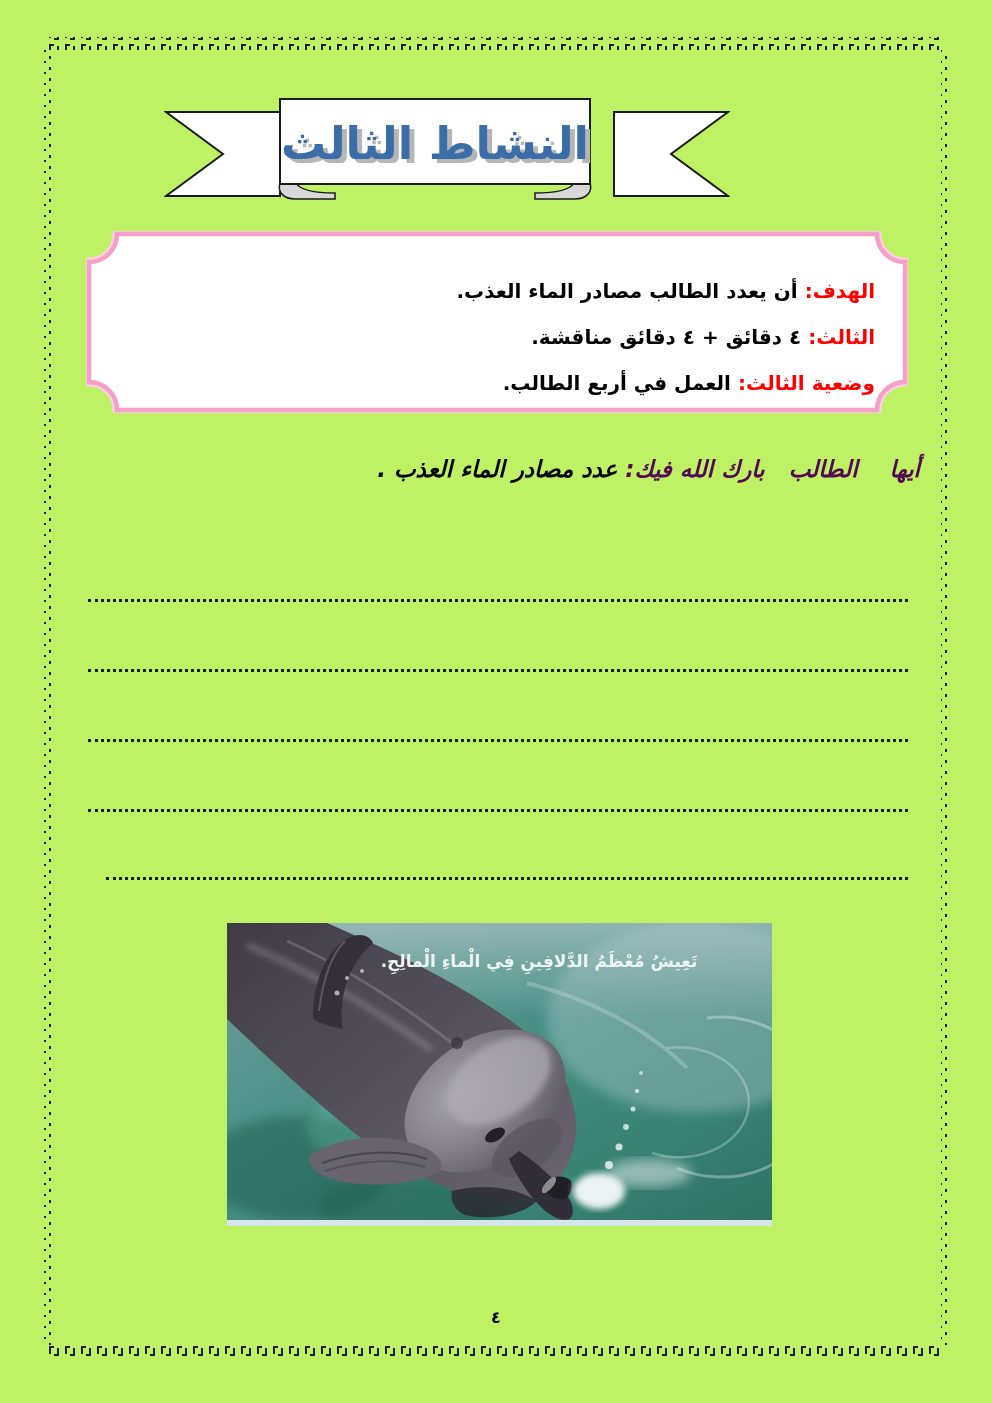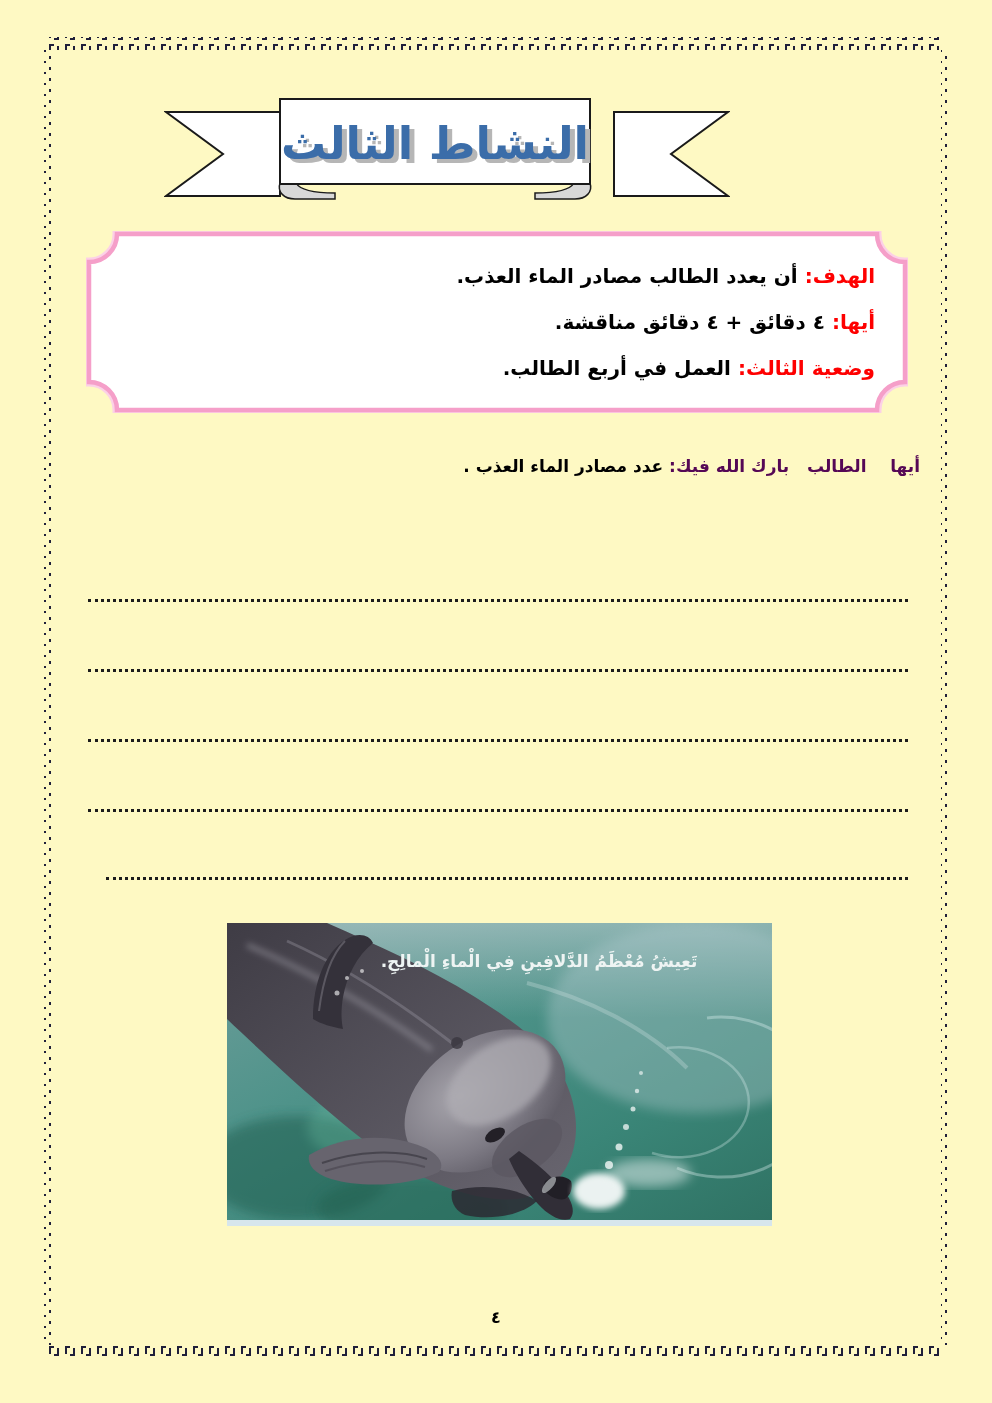--- a/index.html
+++ b/index.html
@@ -1,43 +1,43 @@
 <!DOCTYPE html>
 <html lang="ar"><head>
 <meta charset="utf-8">
 <style>
   html,body{margin:0;padding:0;background:#ffffff;}
   .page{
-    position:relative;width:992px;height:1403px;background:#fef9c3;
+    position:relative;width:992px;height:1403px;background:#bef264;
     font-family:"DejaVu Sans",sans-serif;overflow:hidden;
   }
   .frame-svg{position:absolute;left:0;top:0;pointer-events:none;}
 
   
   .banner-wrap{position:absolute;left:164px;top:96px;width:566px;height:106px;}
   .banner-title{
     position:absolute;left:280px;top:100px;width:310px;height:86px;
     display:flex;align-items:center;justify-content:center;
     font-size:45px;font-weight:bold;color:#3b6da9;
     text-shadow:5px 4px 0 #b6b6b6;white-space:nowrap;direction:rtl;
   }
 
   
   .plaque-svg{position:absolute;left:86px;top:231px;}
   .objectives-text{
-    position:absolute;top:253px;right:117px;width:640px;
+    position:absolute;top:268px;right:117px;width:640px;
     direction:rtl;text-align:right;font-size:20px;font-weight:bold;
     line-height:46px;color:#000;
   }
   .obj-label{color:#fe0000;margin-left:7px;}
 
   
   .prompt{
     position:absolute;top:456px;right:72px;direction:rtl;
-    font-size:17px;font-weight:bold;white-space:pre;color:#000;
+    font-size:23px;font-weight:bold;white-space:pre;color:#000;font-style:italic;
   }
   .prompt-sal{color:#550855;}
 
   
   .dotline{position:absolute;height:0;border-bottom:3px dotted #1c1c1c;}
   .dl1{left:88px;width:820px;top:599px;}
   .dl2{left:88px;width:820px;top:669px;}
   .dl3{left:88px;width:820px;top:739px;}
   .dl4{left:88px;width:820px;top:809px;}
   .dl5{left:106px;width:802px;top:877px;}
@@ -85,21 +85,21 @@
     </svg>
   </div>
   <div class="banner-title">النشاط الثالث</div>
 
   <svg class="plaque-svg" width="822" height="182" viewBox="0 0 822 182">
     <path d="M31,3 H791 A28,28 0 0 0 819,31 V151 A28,28 0 0 0 791,179 H31 A28,28 0 0 0 3,151 V31 A28,28 0 0 0 31,3 Z" fill="none" stroke="#fcd1e6" stroke-width="9"></path>
     <path d="M31,3 H791 A28,28 0 0 0 819,31 V151 A28,28 0 0 0 791,179 H31 A28,28 0 0 0 3,151 V31 A28,28 0 0 0 31,3 Z" fill="#ffffff" stroke="#f59fc9" stroke-width="4.5"></path>
   </svg>
   <div class="objectives-text">
     <div><span class="obj-label">الهدف:</span><span>أن يعدد الطالب مصادر الماء العذب.</span></div>
-    <div><span class="obj-label">أيها:</span><span>٤ دقائق + ٤ دقائق مناقشة.</span></div>
+    <div><span class="obj-label">الثالث:</span><span>٤ دقائق + ٤ دقائق مناقشة.</span></div>
     <div><span class="obj-label">وضعية الثالث:</span><span>العمل في أربع الطالب.</span></div>
   </div>
 
   <div class="prompt"><span class="prompt-sal">أيها    الطالب   بارك الله فيك:</span><span class="prompt-task"> عدد مصادر الماء العذب .</span></div>
 
   <div class="dotline dl1"></div>
   <div class="dotline dl2"></div>
   <div class="dotline dl3"></div>
   <div class="dotline dl4"></div>
   <div class="dotline dl5"></div>

